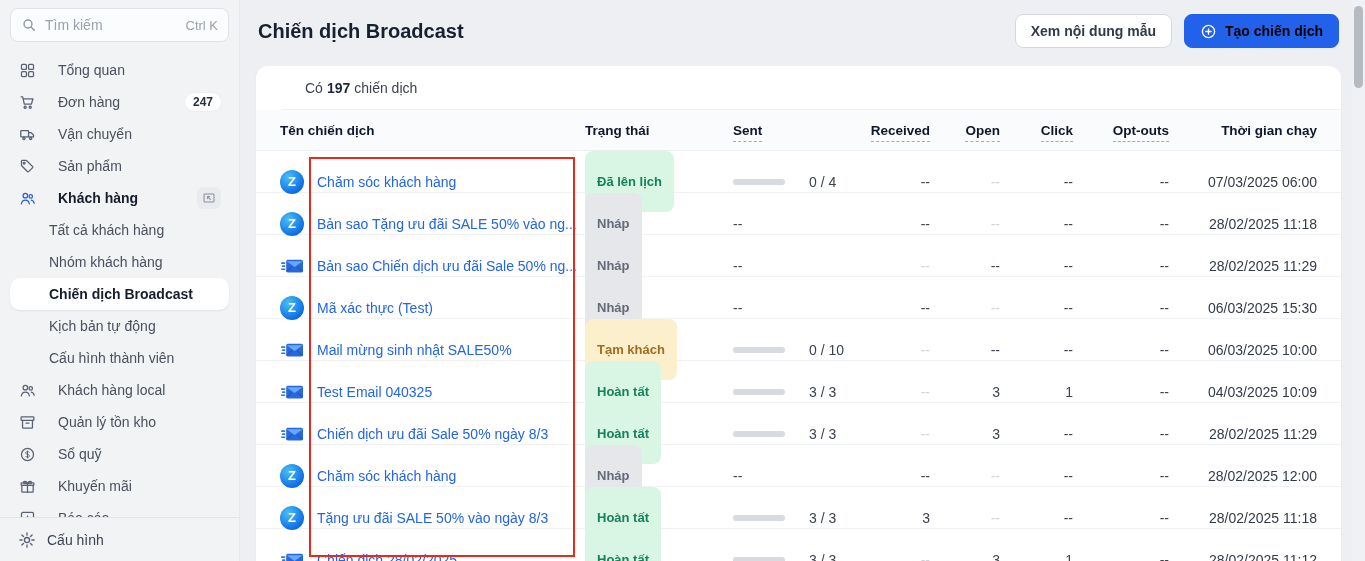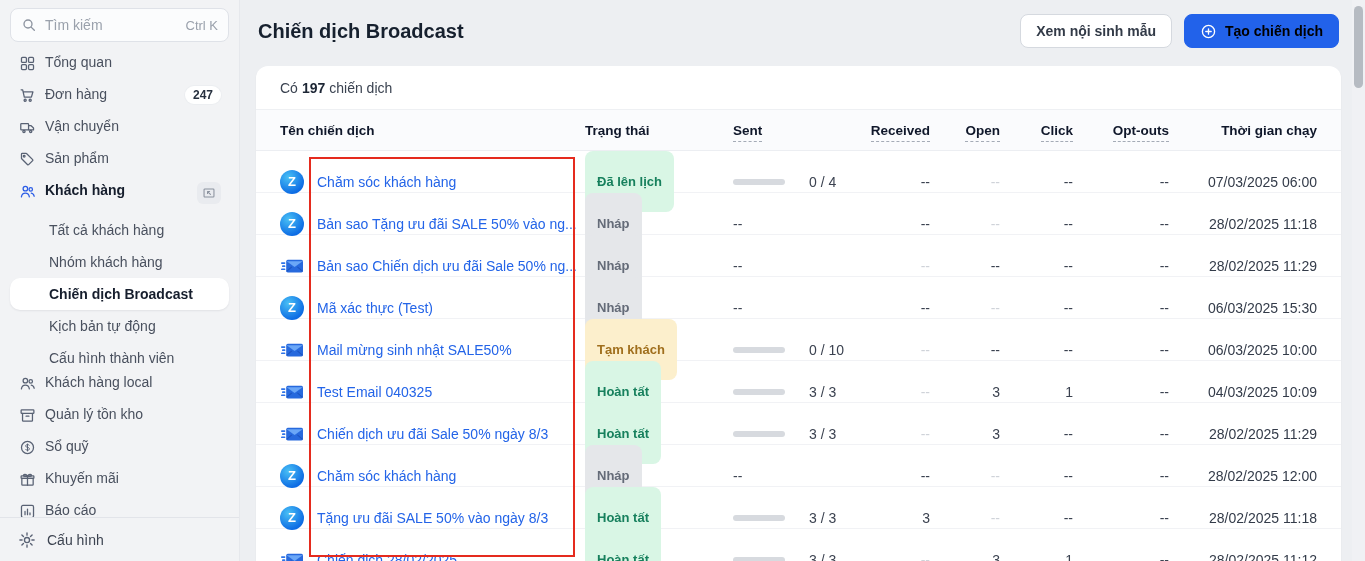--- a/index.html
+++ b/index.html
@@ -5,42 +5,42 @@
   * { margin:0; padding:0; box-sizing:border-box; }
   html,body { width:1365px; height:561px; overflow:hidden; font-family:"Liberation Sans", sans-serif; background:#edeff2; }
   .app { display:flex; width:100%; height:100%; position:relative; }
 
   
   .sidebar { width:240px; height:100%; background:#f2f3f5; border-right:1px solid #e6e8ec; position:relative; flex:0 0 240px; padding:8px 10px 0 10px; overflow:hidden; }
   .searchbox { height:30px; background:#fbfcfd; border:1px solid #dfe2e8; border-radius:8px; display:flex; align-items:center; padding:16px 10px; gap:8px; color:#9aa1ac; }
   .searchbox .ph { font-size:14px; flex:1; }
   .searchbox .kbd { font-size:13px; color:#9aa1ac; }
   .menu { margin-top:12px; }
-  .s-item { height:32px; display:flex; align-items:flex-start; gap:9px; padding:0 8px; font-size:14px; color:#49505e; cursor:pointer; border-radius:8px; }
+  .s-item { height:32px; display:flex; align-items:center; gap:22px; padding:0 8px; font-size:14px; color:#49505e; cursor:pointer; border-radius:8px; }
   .s-item .s-ico { width:18px; height:18px; display:flex; align-items:center; justify-content:center; color:#596274; flex:0 0 18px; }
   .s-item .s-lbl { flex:1; white-space:nowrap; }
   .s-item.active-section { color:#151d2c; font-weight:700; }
   .s-item.active-section .s-ico { color:#2b5ce6; }
   .s-badge { background:#ffffff; border-radius:999px; padding:2px 8px; font-size:12px; font-weight:700; color:#27303f; box-shadow:0 0 0 1px #eceef1; }
   .s-trail { width:24px; height:22px; background:#e9ebef; border-radius:6px; display:flex; align-items:center; justify-content:center; color:#8a919d; }
   .s-sub { height:32px; display:flex; align-items:center; padding:0 8px 0 39px; font-size:14px; color:#49505e; cursor:pointer; white-space:nowrap; }
   .s-sub.active { background:#ffffff; border-radius:10px; font-weight:700; color:#161e2d; box-shadow:0 1px 2px rgba(20,30,50,.08); }
   .side-footer { position:absolute; left:0; right:0; bottom:0; height:44px; background:#f2f3f5; border-top:1px solid #e2e4e9; display:flex; align-items:center; gap:11px; padding:0 18px; font-size:14px; color:#3c4350; cursor:pointer;margin-top:28px; }
   .side-footer .s-ico { width:18px; height:18px; color:#596274; }
 
   
   .main { flex:1; position:relative; height:100%; }
   .main-header { height:62px; display:flex; align-items:center; padding:0 26px 0 18px; gap:12px; }
   .page-title { font-size:20px; font-weight:700; color:#16202e; flex:1; }
   .btn { height:34px; border-radius:8px; display:flex; align-items:center; gap:8px; font-size:14px; font-weight:700; padding:0 15px; cursor:pointer; white-space:nowrap; }
   .btn.secondary { background:#ffffff; border:1px solid #d5d9df; color:#323a47; }
   .btn.primary { background:#2262ea; border:1px solid #2262ea; color:#000000; }
 
   .card { position:absolute; left:16px; right:24px; top:66px; bottom:-20px; background:#ffffff; border-radius:12px 12px 0 0; box-shadow:0 1px 2px rgba(25,35,55,.05); overflow:hidden; }
-  .card-summary { height:44px; display:flex; align-items:center; padding:0 24px; font-size:14px; color:#3a4250; border-bottom:1px solid #eef0f3; gap:4px; }
+  .card-summary { height:44px; display:flex; align-items:center; padding:0 24px; font-size:14px; color:#3a4250; border-bottom:1px solid #eef0f3; gap:4px;margin-left:25px; }
   .card-summary b { font-weight:700; color:#1d2635; }
 
   .tgrid { display:grid; grid-template-columns:305px 140px 145px 60px 70px 73px 96px 1fr; align-items:center; padding:0 24px; }
   .thead { height:41px; background:#fafbfd; border-bottom:1px solid #eceef2; font-size:13.5px; font-weight:700; color:#0f172a; }
   .th.r { text-align:right; }
   .th .dashed { border-bottom:1px dashed #a4abb6; padding-bottom:3px; }
   .th-sent { padding-left:8px; }
 
   .trow { height:42px; border-bottom:1px solid #f1f2f5; font-size:14px; color:#3b4touch250; }
   .trow { color:#3b4250; }
@@ -219,21 +219,21 @@
             <path d="M12 2.5v3M12 18.5v3M2.5 12h3M18.5 12h3M5.2 5.2l2.1 2.1M16.7 16.7l2.1 2.1M18.8 5.2l-2.1 2.1M7.3 16.7l-2.1 2.1"></path>
           </svg>
         </span>
       <span class="s-lbl">Cấu hình</span>
     </div>
   </div>
 
   <div class="main">
     <div class="main-header">
       <div class="page-title">Chiến dịch Broadcast</div>
-      <div class="btn secondary">Xem nội sinh mẫu</div>
+      <div class="btn secondary">Xem nội dung mẫu</div>
       <div class="btn primary">
         <span>
             <svg width="17" height="17" viewBox="0 0 24 24" fill="none" stroke="#ffffff" stroke-width="1.9" stroke-linecap="round">
               <circle cx="12" cy="12" r="8.6"></circle>
               <path d="M12 8.2v7.6M8.2 12h7.6"></path>
             </svg>
           </span>
         <span>Tạo chiến dịch</span>
       </div>
     </div>

